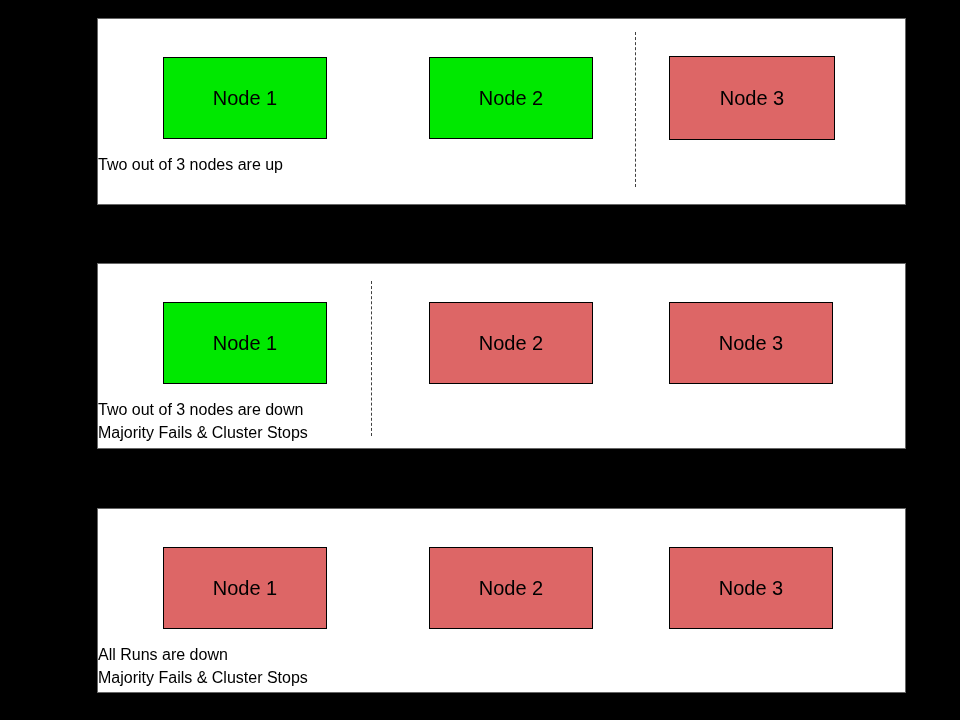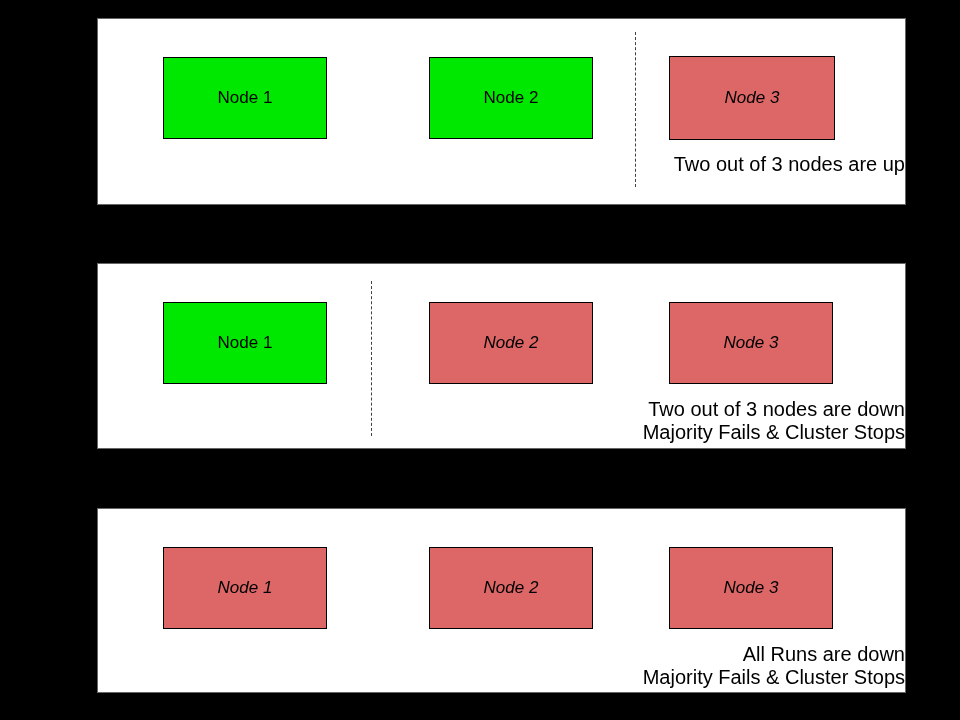--- a/index.html
+++ b/index.html
@@ -25,45 +25,45 @@
   .node {
     position: absolute;
     top: 38px;
     width: 164px;
     height: 82px;
     border: 1px solid #000000;
     box-sizing: border-box;
     display: flex;
     align-items: center;
     justify-content: center;
-    font-size: 17px;
+    font-size: 20px;
     color: #000000;
   }
   .node.up   { background: #00e800; }
-  .node.down { background: #dd6666; font-style: italic; }
+  .node.down { background: #dd6666; }
   .pos-1 { left: 65px;  }
   .pos-2 { left: 314px; margin-left: 17px; }
   .pos-3 { left: 571px; }
   #panel-0 .pos-3 { top: 37px; height: 84px; width: 166px; }
 
   .partition {
     position: absolute;
     width: 0;
     border-left: 1px dashed #404040;
   }
   #panel-0 .partition { left: 537px; top: 13px; height: 155px; }
   #panel-1 .partition { left: 273px; top: 17px; height: 155px; }
 
   .caption {
     position: absolute;
     top: 134px;
     left: 0;
     width: 100%;
-    text-align: right;
-    font-size: 20px;
+    text-align: left;
+    font-size: 16px;
     line-height: 23px;
     color: #000000;
   }
 </style>
 </head>
 <body>
 
 <div class="panel" id="panel-0">
   <div class="node up pos-1">
     <span>Node 1</span>

